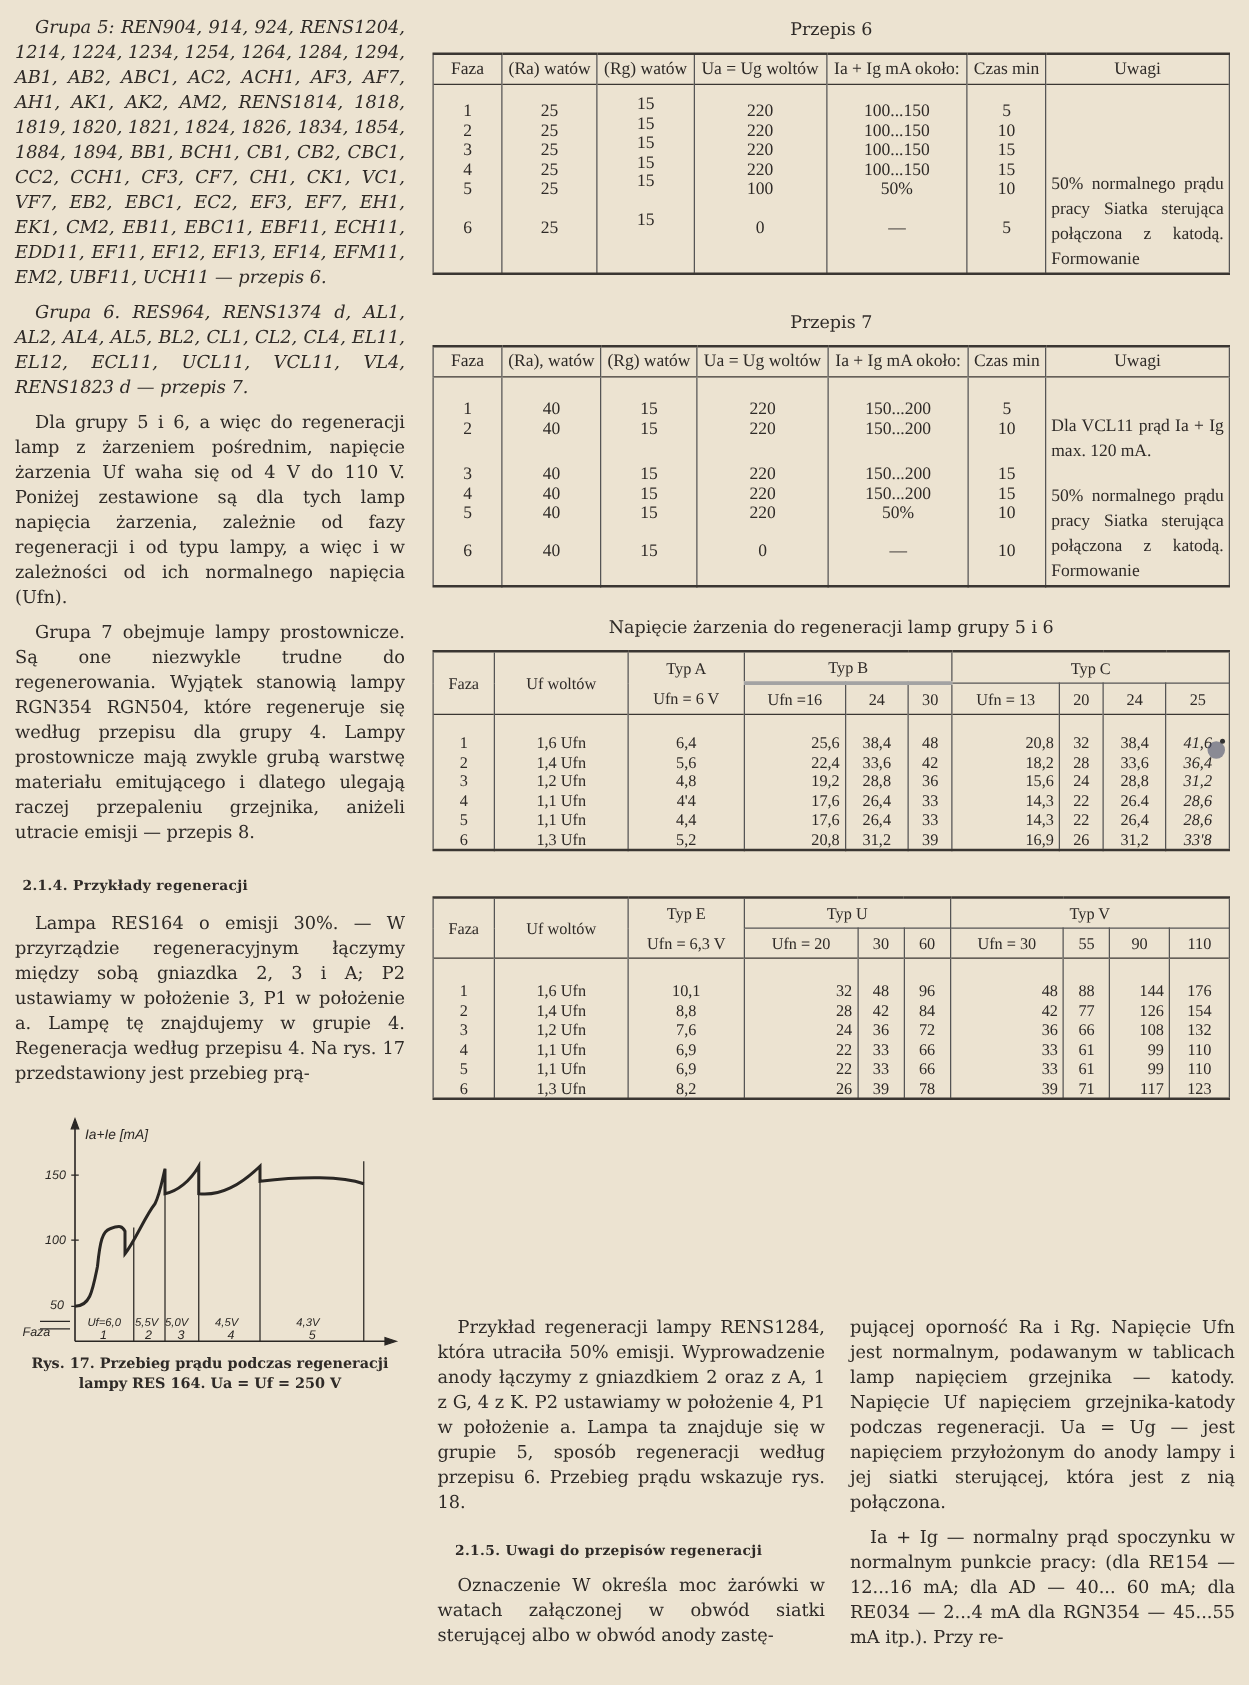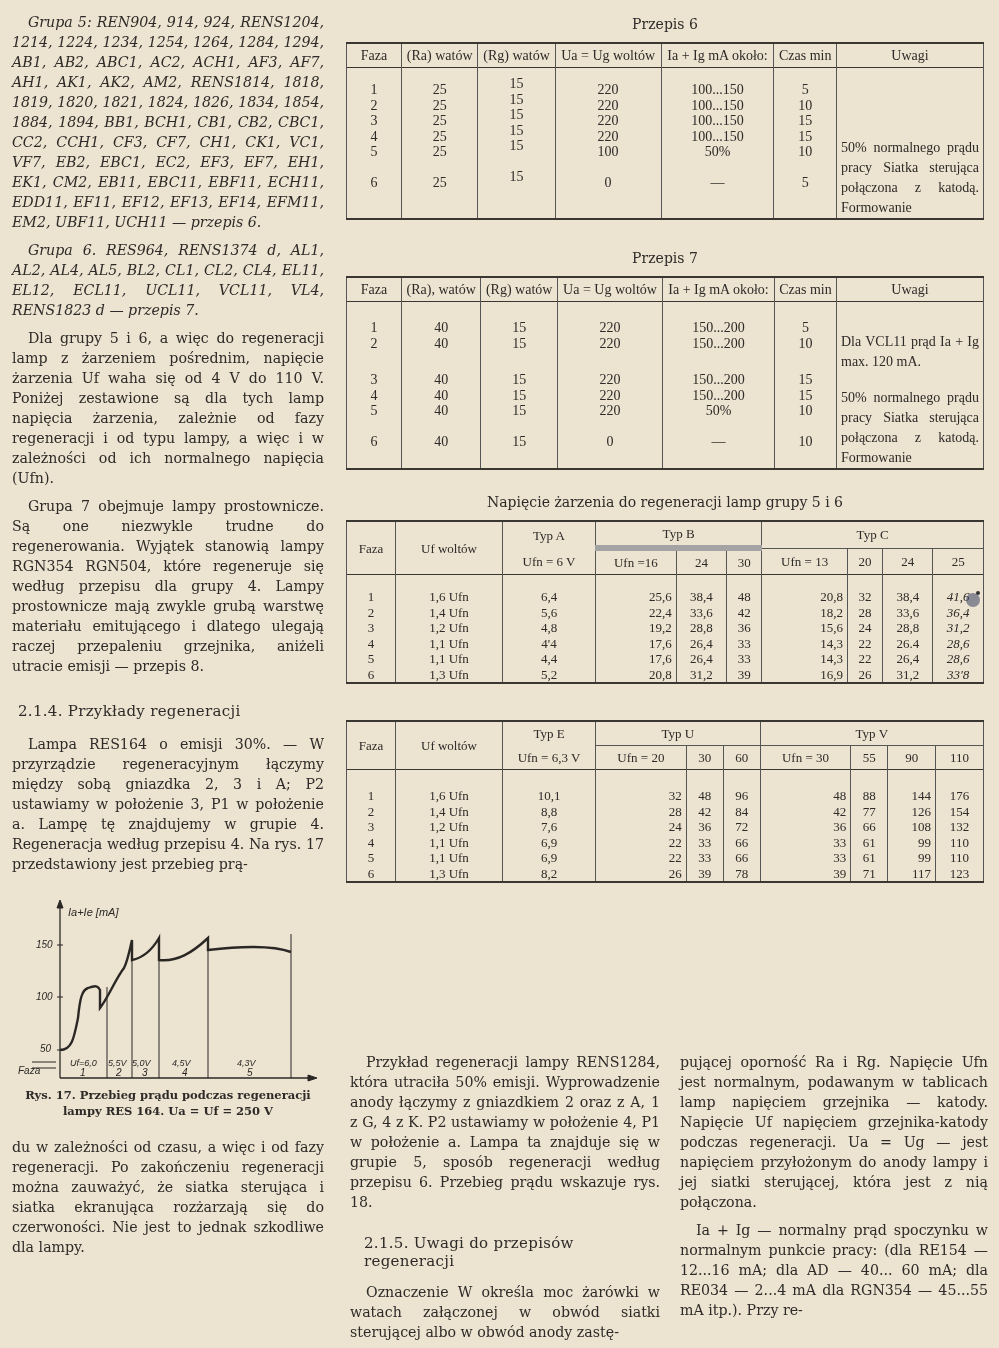--- a/index.html
+++ b/index.html
@@ -1,21 +1,21 @@
 <!DOCTYPE html>
 <html><head>
 <meta charset="utf-8">
 <style>
   html,body{margin:0;padding:0;}
   body{width:999px;height:1348px;background:#ece3d1;color:#2e2a27;font-family:"DejaVu Serif","Liberation Serif",serif;position:relative;overflow:hidden;}
   .col{position:absolute;}
   #left{left:12px;top:12px;width:312px;}
   #right{left:346px;top:12px;width:638px;}
   p.par{margin:0 0 8px 0;font-size:14.2px;line-height:20px;text-align:justify;text-indent:16px;}
-  h4.sec{font-size:15px;font-weight:normal;margin:26px 0 14px 6px;letter-spacing:0.3px;}
+  h4.sec{font-size:11px;font-weight:bold;margin:26px 0 14px 6px;letter-spacing:0.3px;}
   .tabtitle{text-align:center;font-weight:normal;font-size:14px;margin:4px 0 10px 0;}
   table.t{border-collapse:collapse;width:100%;font-size:14px;font-family:"Liberation Serif",serif;}
   table.t th{font-weight:normal;border-left:1px solid #555;border-right:1px solid #555;padding:2px 3px;line-height:19px;}
   table.t td{border-left:1px solid #555;border-right:1px solid #555;padding:0 4px;line-height:15.5px;vertical-align:top;}
   table.t thead tr:first-child th{border-top:2px solid #3a3632;}
   table.t thead{border-bottom:1.5px solid #3a3632;}
   table.t tbody{border-bottom:2px solid #3a3632;}
   .c{text-align:center;}
   .r{text-align:right;}
   .uw{text-align:justify;line-height:20px !important;}
@@ -76,21 +76,20 @@
         <text x="130" y="178">3</text>
         <text x="170" y="178">4</text>
         <text x="235" y="178">5</text>
       </g>
     </svg>
   </div>
   <div class="figcap">
     <div>Rys. 17. Przebieg prądu podczas regeneracji</div>
     <div>lampy RES 164. Ua = Uf = 250 V</div>
   </div>
-  <p class="par" style="text-indent:0;">du w zależności od czasu, a więc i od fazy regeneracji. Po zakończeniu regeneracji można zauważyć, że siatka sterująca i siatka ekranująca rozżarzają się do czerwoności. Nie jest to jednak szkodliwe dla lampy.</p>
 </div>
 
 <div id="right" class="col">
   <div class="tabtitle">Przepis 6</div>
   <table class="t">
     <thead>
       <tr>
         <th style="width:48px;">Faza</th>
         <th>(Ra) watów</th>
         <th>(Rg) watów</th>
@@ -214,21 +213,21 @@
     </tbody>
   </table>
 
   <div class="tabtitle" style="margin-top:24px;">Napięcie żarzenia do regeneracji lamp grupy 5 i 6</div>
   <table class="t" style="font-size:13px;">
     <thead>
       <tr>
         <th rowspan="2" style="width:42px;">Faza</th>
         <th rowspan="2" style="width:100px;">Uf woltów</th>
         <th style="width:86px;">Typ A</th>
-        <th colspan="3" style="border-bottom:6px solid #a3a3a3;text-align:center;">Typ B</th>
+        <th colspan="3" style="border-bottom:3px solid #a3a3a3;text-align:center;">Typ B</th>
         <th colspan="4" style="border-bottom:1px solid #555;">Typ C</th>
       </tr>
       <tr>
         <th>Ufn = 6 V</th>
         <th>Ufn =16</th>
         <th>24</th>
         <th>30</th>
         <th>Ufn = 13</th>
         <th>20</th>
         <th>24</th>

